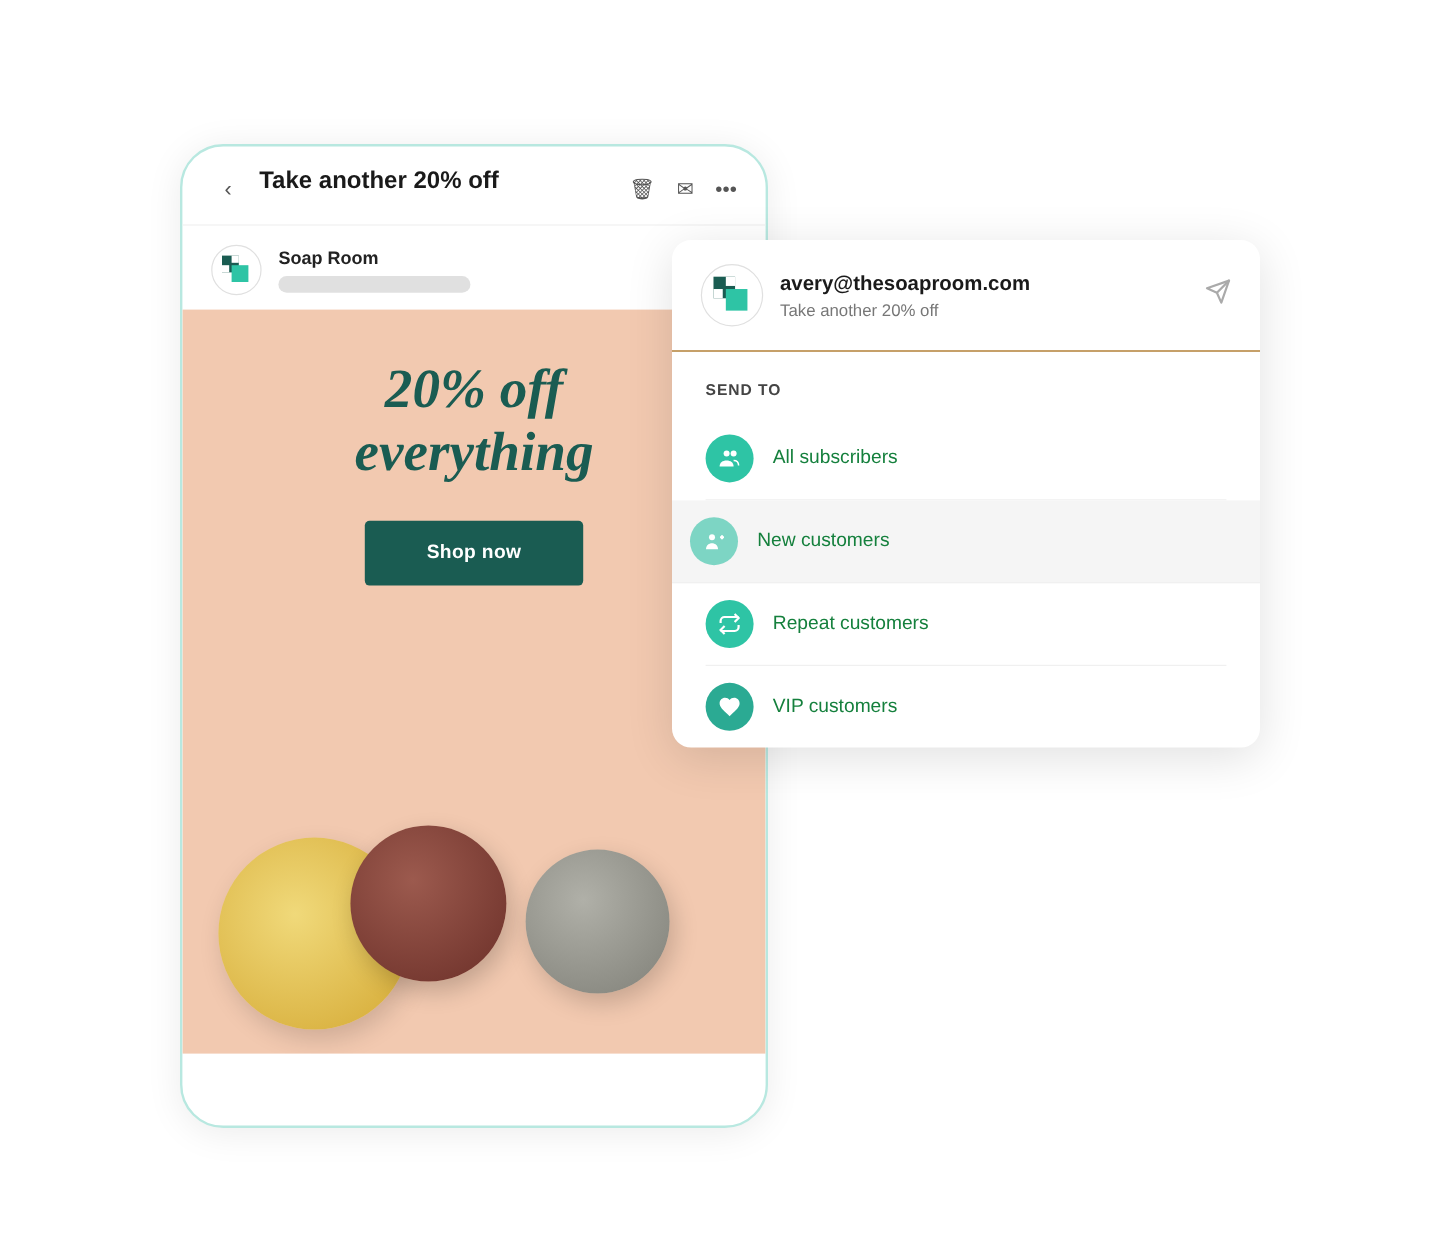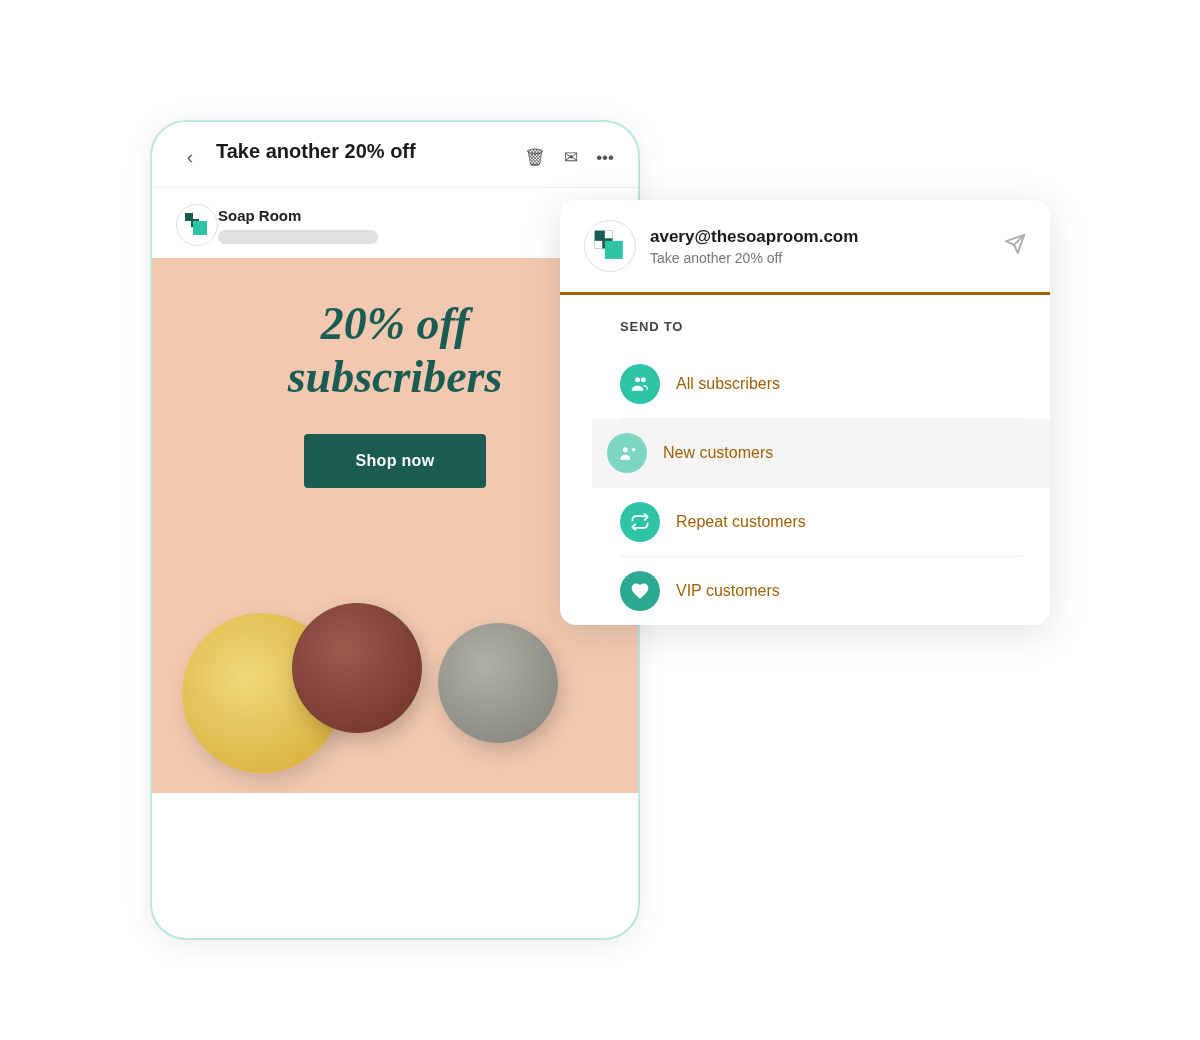--- a/index.html
+++ b/index.html
@@ -63,20 +63,21 @@
     .header-icon {
       color: #555;
       font-size: 17px;
       cursor: pointer;
     }
 
     .email-subject-row {
       display: flex;
       align-items: center;
       padding: 16px 24px 12px;
+      gap: 14px;
     }
 
     .sender-avatar {
       width: 42px;
       height: 42px;
       border-radius: 50%;
       background: #fff;
       border: 1px solid #e0e0e0;
       display: flex;
       align-items: center;
@@ -111,21 +112,21 @@
     .chevron-down {
       color: #888;
       font-size: 20px;
       cursor: pointer;
     }
 
     
     .email-content {
       background: #f2c9b0;
       margin: 0 0;
-      height: 535px;
+      height: 620px;
       position: relative;
       display: flex;
       flex-direction: column;
       align-items: center;
       padding-top: 40px;
       overflow: hidden;
     }
 
     .promo-heading {
       font-size: 46px;
@@ -208,21 +209,21 @@
       box-shadow: 0 8px 40px rgba(0,0,0,0.12);
       z-index: 3;
       overflow: hidden;
     }
 
     
     .notification-header {
       display: flex;
       align-items: center;
       padding: 20px 24px;
-      border-bottom: 3px solid #a16207;
+      border-bottom: 1px solid #a16207;
       gap: 14px;
     }
 
     .notif-avatar {
       width: 52px;
       height: 52px;
       border-radius: 50%;
       background: #fff;
       border: 1px solid #e0e0e0;
       display: flex;
@@ -249,21 +250,20 @@
 
     .send-icon {
       color: #999;
       font-size: 20px;
       cursor: pointer;
     }
 
     
     .send-to-section {
       padding: 24px 28px 0;
-      margin-left: 32px;
     }
 
     .send-to-label {
       font-size: 13px;
       font-weight: 700;
       color: #444;
       letter-spacing: 0.8px;
       margin-bottom: 16px;
       text-transform: uppercase;
     }
@@ -303,21 +303,21 @@
     }
 
     .icon-teal-bright { background: #2ec4a5; color: white; }
     .icon-teal-light { background: #7dd5c4; color: white; }
     .icon-teal-mid { background: #2ec4a5; color: white; }
     .icon-teal-strong { background: #2baa93; color: white; }
     .icon-teal-dark { background: #1a5c52; color: white; }
 
     .recipient-name {
       font-size: 16px;
-      color: #a16207;
+      color: #15803d;
     }
 
     
     .phone-subject-area {
       padding: 0 24px 0 24px;
     }
     .email-title-text {
       font-size: 20px;
       font-weight: 600;
       color: #1a1a1a;
@@ -356,21 +356,21 @@
       <div class="email-meta">
         <div class="sender-name">Soap Room</div>
         <div class="subject-preview"></div>
       </div>
       <div class="chevron-down">∨</div>
     </div>
 
     <div class="email-content">
       <div class="promo-heading">
         <span>20% off</span><br>
-        <span>subscribers</span>
+        <span>everything</span>
       </div>
       <button class="shop-btn">Shop now</button>
 
       <div class="soap-bars">
         <div class="soap-yellow"></div>
         <div class="soap-brown"></div>
         <div class="soap-gray"></div>
       </div>
     </div>
   </div>

